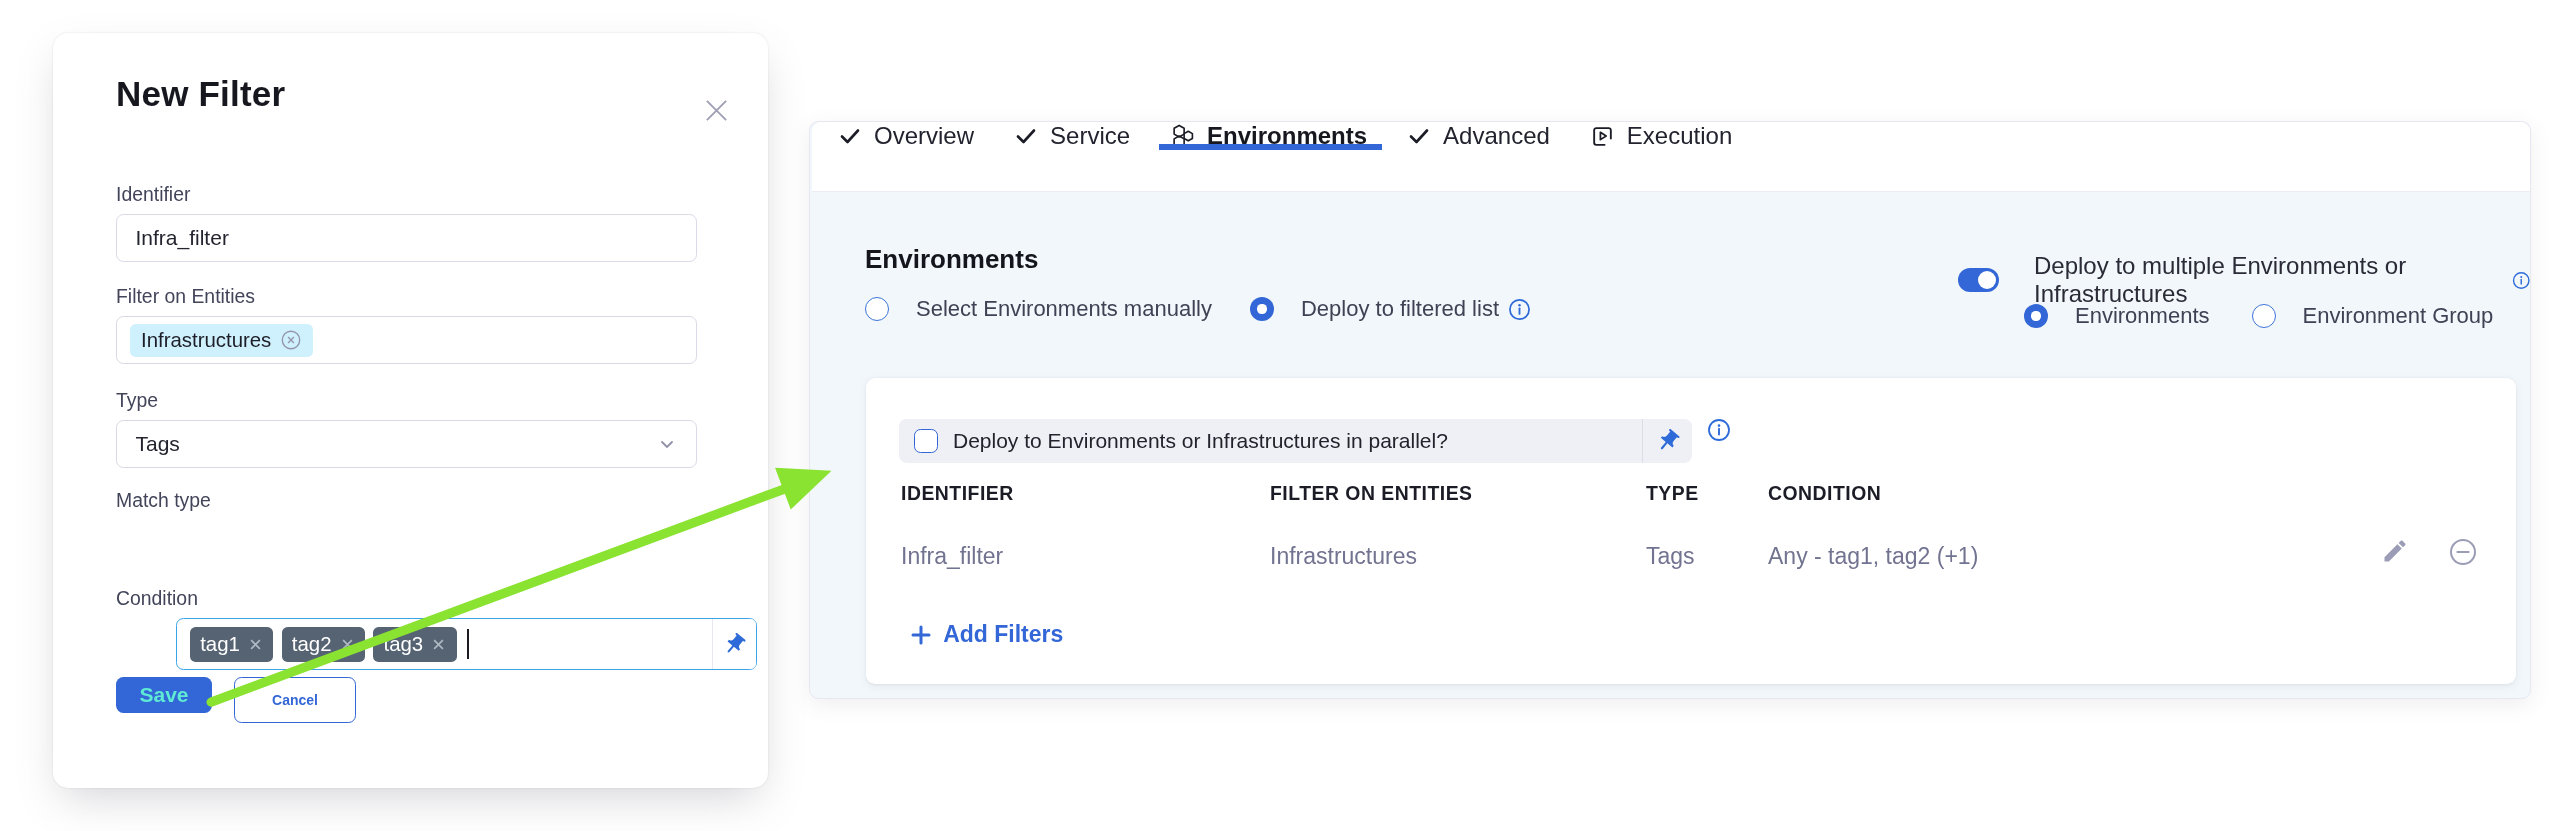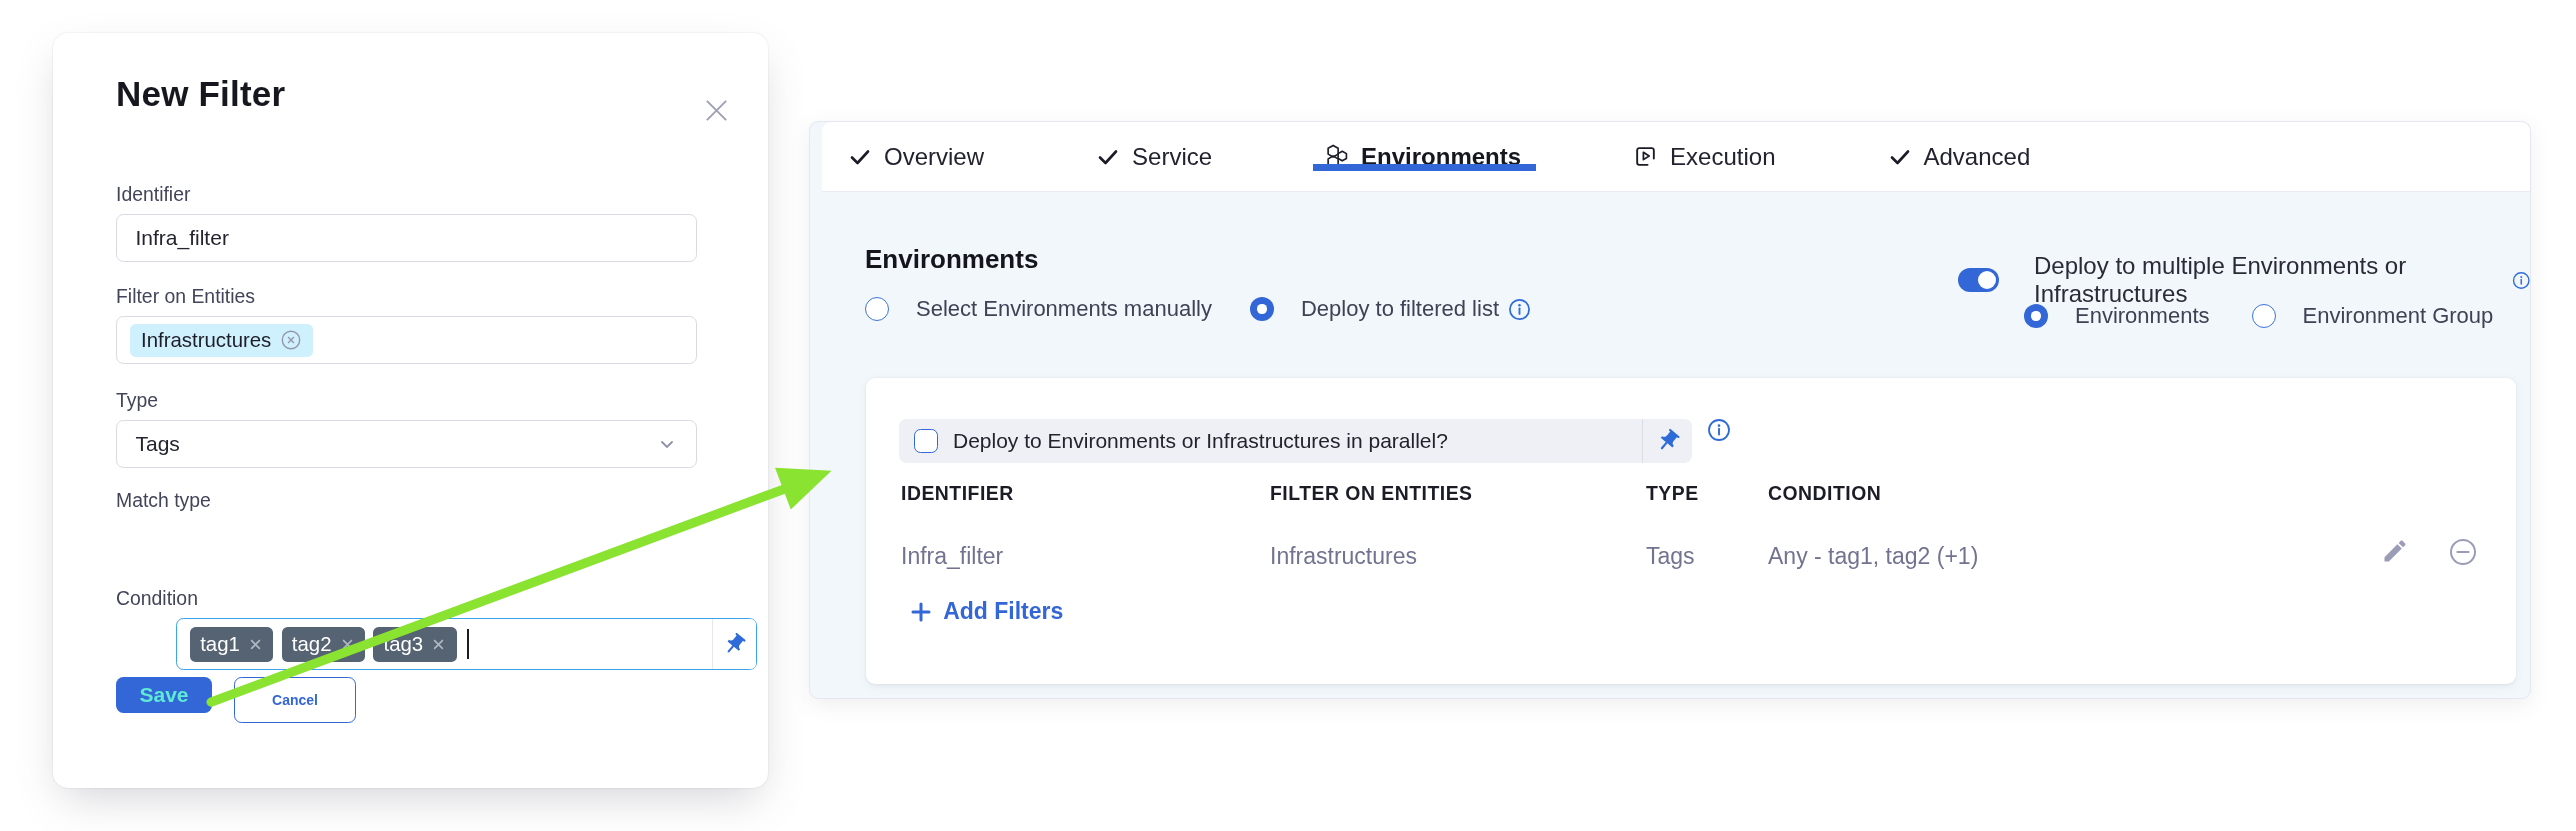--- a/index.html
+++ b/index.html
@@ -54,23 +54,23 @@
     font-size:14px; font-weight:700; font-family:inherit; cursor:pointer;
   }
 
   
   .panel {
     position:absolute; left:809px; top:121px; width:1722px; height:578px;
     background:#f2f7fb; border:0.9px solid #e7e7f2; border-radius:9.3px;
     box-shadow:0 5.6px 20.4px rgba(96,97,112,.10);
   }
   .tabbar {
-    position:absolute; left:12px; right:0; top:0; height:70px; background:#fff;
+    position:absolute; left:2px; right:0; top:0; height:70px; background:#fff;
     border-radius:9.3px 9.3px 0 0; border-bottom:0.9px solid #ececf4;
-    display:flex; align-items:center; padding-left:26px; gap:112px;
+    display:flex; align-items:flex-start; padding-left:26px; gap:40px;
   }
   .tab { position:relative; display:flex; align-items:center; gap:12px; font-size:24px; color:#22232e; cursor:pointer; }
   .tab.active { font-weight:700; color:#17171f; }
   .tab.active::after { content:""; position:absolute; left:-11px; right:-15px; bottom:0; height:6.5px; background:#3366d6; }
 
   .section-heading { position:absolute; left:55px; top:122px; font-size:26px; font-weight:700; color:#15151e; }
 
   .radio { width:24px; height:24px; border-radius:50%; border:1.9px solid #3b74d8; background:#fff; flex:0 0 auto; }
   .radio.checked { border:none; background:#3366d6; position:relative; }
   .radio.checked::after { content:""; position:absolute; left:7.4px; top:7.4px; width:9.3px; height:9.3px; border-radius:50%; background:#fff; }
@@ -99,21 +99,21 @@
   .parallel-pin-cell { width:50px; height:100%; border-left:0.9px solid #dbdde7; border-radius:0 7.4px 7.4px 0; display:flex; align-items:center; justify-content:center; }
   .bar-info { position:absolute; left:841px; top:40px; }
 
   .thead-cell, .tcell { position:absolute; white-space:nowrap; }
   .thead-cell { top:104px; font-size:19.4px; font-weight:700; color:#1b1c26; letter-spacing:0.5px; }
   .tcell { top:165px; font-size:23px; color:#717390; }
   .col-identifier { left:35px; } .col-entities { left:404px; } .col-type { left:780px; } .col-condition { left:902px; }
   .row-action { position:absolute; top:159px; width:30px; height:30px; cursor:pointer; }
   .action-edit { left:1515px; } .action-remove { left:1582px; }
 
-  .add-filters { position:absolute; left:43px; top:220px; display:flex; align-items:center; gap:10.2px; cursor:pointer; }
+  .add-filters { position:absolute; left:43px; top:243px; display:flex; align-items:center; gap:10.2px; cursor:pointer; }
   .add-filters-label { font-size:23px; font-weight:700; color:#3366d6; }
 
   
   .arrow-overlay { position:absolute; left:0; top:0; width:2576px; height:832px; pointer-events:none; z-index:50; }
 
   svg { display:block; }
 </style>
 </head>
 <body>
 
@@ -208,31 +208,31 @@
         <svg width="25" height="25" viewBox="0 0 26 26">
           <g fill="none" stroke="#1b1c26" stroke-width="1.7" stroke-linejoin="round">
             <polygon points="14.7,10.5 9.5,13.5 4.3,10.5 4.3,4.5 9.5,1.5 14.7,4.5"></polygon>
             <polygon points="23.3,15 19,17.5 14.7,15 14.7,10 19,7.5 23.3,10"></polygon>
             <polygon points="14.7,21.5 9.5,24.5 4.3,21.5 4.3,15.5 9.5,12.5 14.7,15.5"></polygon>
           </g>
         </svg>
         <span>Environments</span>
       </div>
       <div class="tab">
+        <svg width="24" height="24" viewBox="0 0 24 24">
+            <path d="M4 12.5 L9.5 18 L20 6.5" stroke="#1b1c26" stroke-width="2.6" fill="none" stroke-linecap="round" stroke-linejoin="round"></path>
+          </svg>
+        <span>Advanced</span>
+      </div>
+      <div class="tab">
         <svg width="25" height="25" viewBox="0 0 24 24">
           <path d="M20 14 V6 a2 2 0 0 0 -2 -2 H6 a2 2 0 0 0 -2 2 v12 a2 2 0 0 0 2 2 h8" fill="none" stroke="#1b1c26" stroke-width="1.8" stroke-linecap="round"></path>
           <polygon points="10,8 10,15 15.5,11.5" fill="none" stroke="#1b1c26" stroke-width="1.7" stroke-linejoin="round"></polygon>
         </svg>
         <span>Execution</span>
-      </div>
-      <div class="tab">
-        <svg width="24" height="24" viewBox="0 0 24 24">
-            <path d="M4 12.5 L9.5 18 L20 6.5" stroke="#1b1c26" stroke-width="2.6" fill="none" stroke-linecap="round" stroke-linejoin="round"></path>
-          </svg>
-        <span>Advanced</span>
       </div>
     </div>
 
     <div class="section-heading">Environments</div>
 
     <div class="left-options">
       <span class="radio"></span>
       <span class="opt-label">Select Environments manually</span>
       <span class="radio checked" style="margin-left:38px;"></span>
       <span class="opt-label">Deploy to filtered list</span>

